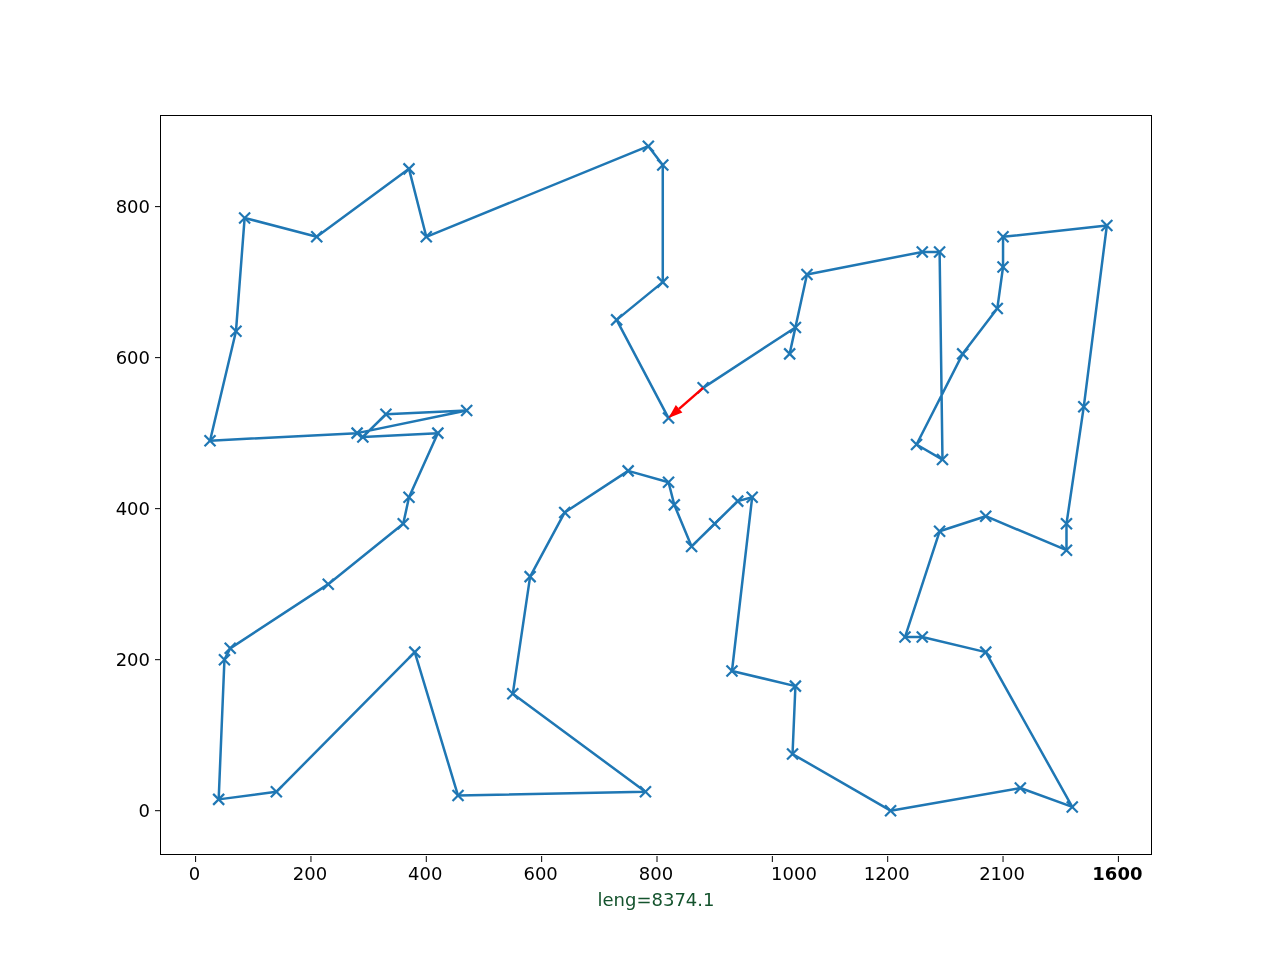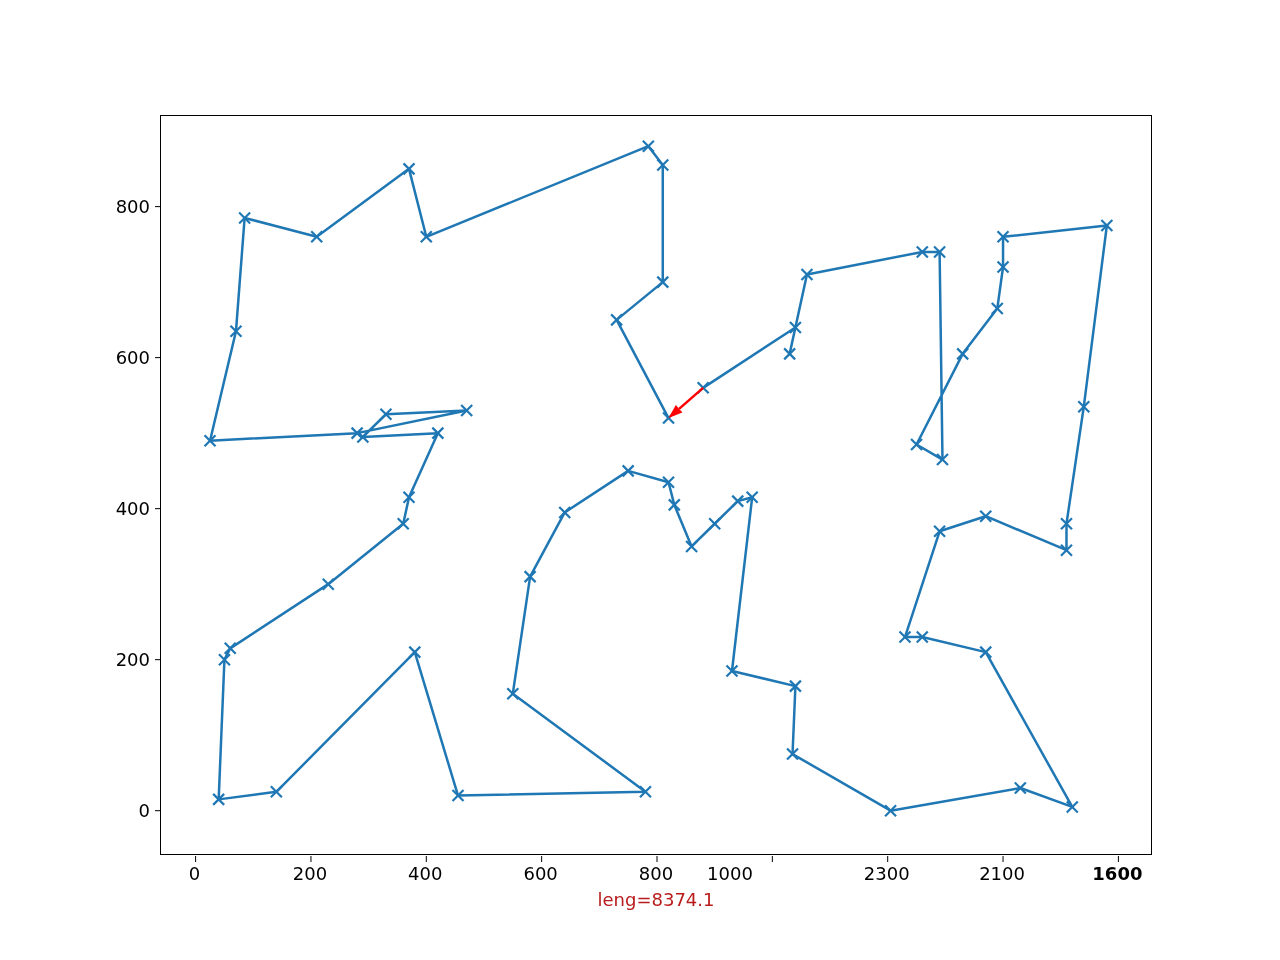--- a/index.html
+++ b/index.html
@@ -32,21 +32,21 @@
     position: absolute;
     font-size: 18px;
     color: #000;
     transform: translate(-100%, -50%);
     white-space: nowrap;
     text-align: right;
   }
   #xlabel {
     position: absolute;
     font-size: 18px;
-    color: #b91c1c;
+    color: #14532d;
     transform: translate(-50%, 0);
     white-space: nowrap;
   }
   svg { position: absolute; left: 0; top: 0; overflow: visible; }
 </style>
 </head>
 <body>
 
 <div id="figure">
   <div id="axes" style="left: 160px; top: 115px; width: 992px; height: 740px;">
@@ -321,22 +321,22 @@
         <line x1="542.1395348837209" y1="271.83673469387753" x2="518.0822764389669" y2="292.83470385429206" stroke="#ff0000" stroke-width="2.5"></line>
         <polygon points="507.5348837209302 302.0408163265306 514.7943791274531 289.06777788356464 521.3701737504807 296.6016298250195" fill="#ff0000"></polygon>
       </svg>
   </div>
   <div id="xlabel" style="left: 656px; top: 889px;">leng=8374.1</div>
 <div class="tick-label-x" style="left: 194.605px; top: 863px;">0</div>
     <div class="tick-label-x" style="left: 309.953px; top: 863px;">200</div>
     <div class="tick-label-x" style="left: 425.302px; top: 863px;">400</div>
     <div class="tick-label-x" style="left: 540.651px; top: 863px;">600</div>
     <div class="tick-label-x" style="left: 656px; top: 863px;">800</div>
-    <div class="tick-label-x" style="left: 730px; top: 863px;">1000</div>
-    <div class="tick-label-x" style="left: 886.698px; top: 863px;">2300</div>
+    <div class="tick-label-x" style="left: 794px; top: 863px;">1000</div>
+    <div class="tick-label-x" style="left: 886.698px; top: 863px;">1200</div>
     <div class="tick-label-x" style="left: 1002.05px; top: 863px;">2100</div>
     <div class="tick-label-x" style="left: 1117.4px; top: 863px; font-weight: bold;">1600</div>
     <div class="tick-label-y" style="left: 150px; top: 809.694px;">0</div>
     <div class="tick-label-y" style="left: 150px; top: 658.673px;">200</div>
     <div class="tick-label-y" style="left: 150px; top: 507.653px;">400</div>
     <div class="tick-label-y" style="left: 150px; top: 356.633px;">600</div>
     <div class="tick-label-y" style="left: 150px; top: 205.612px;">800</div>
   </div>
 
 </body></html>

